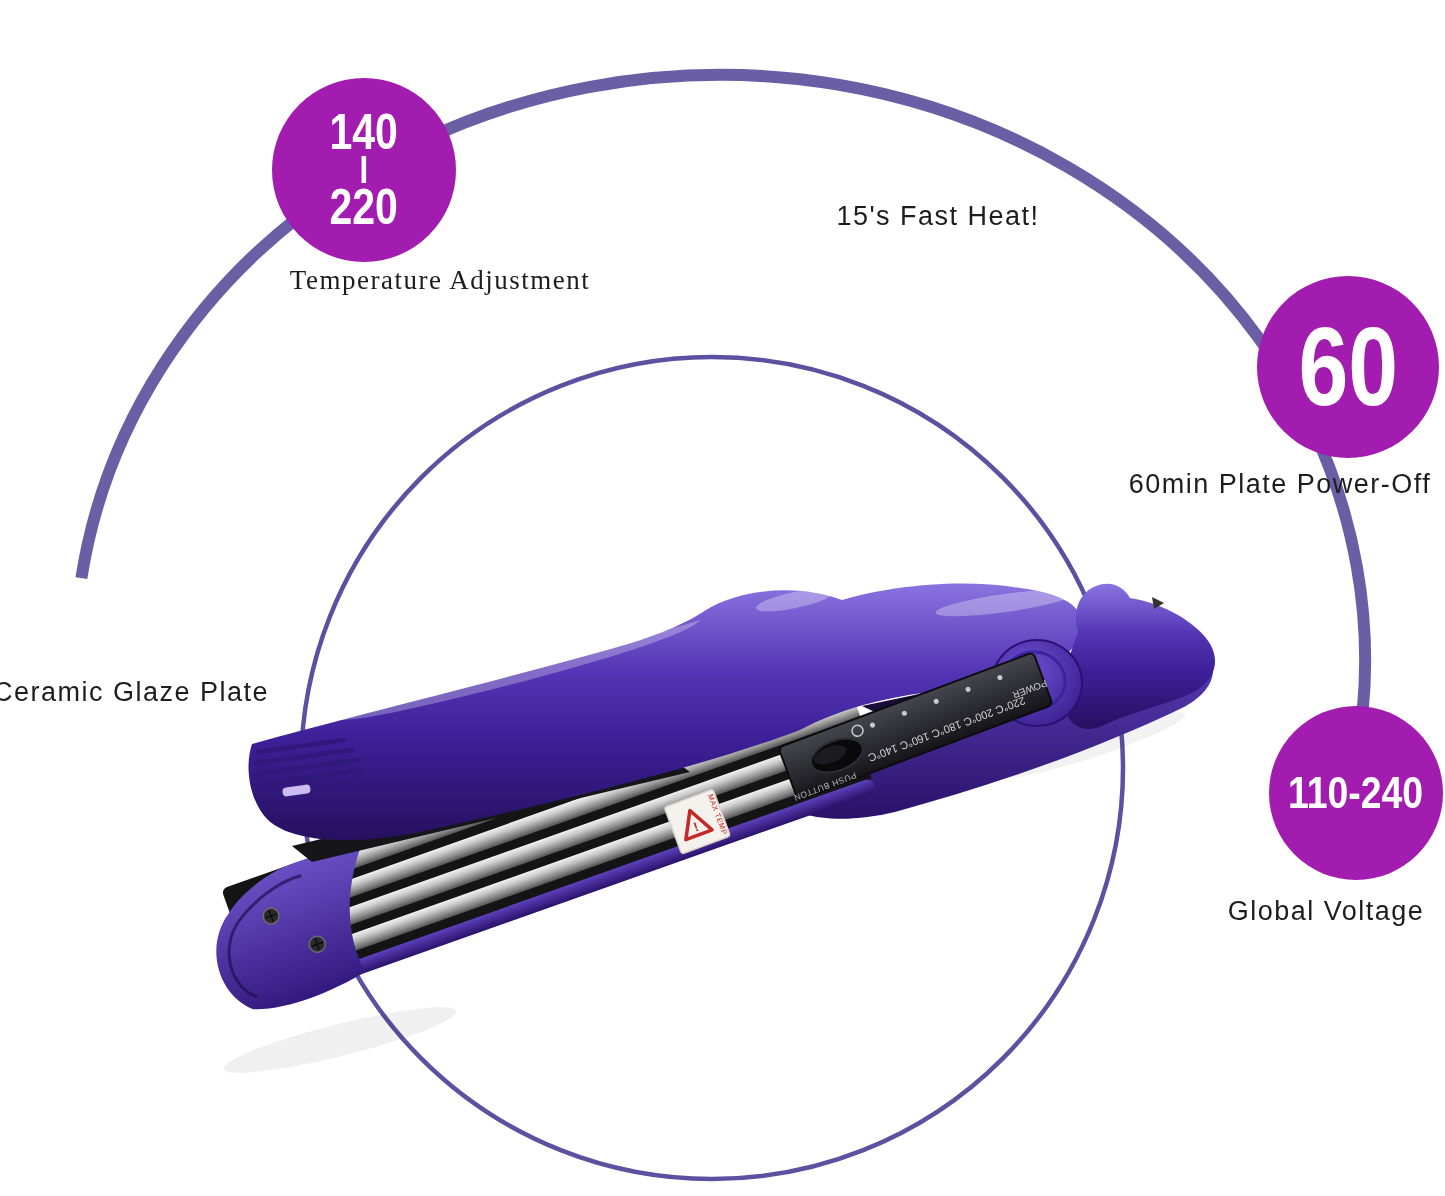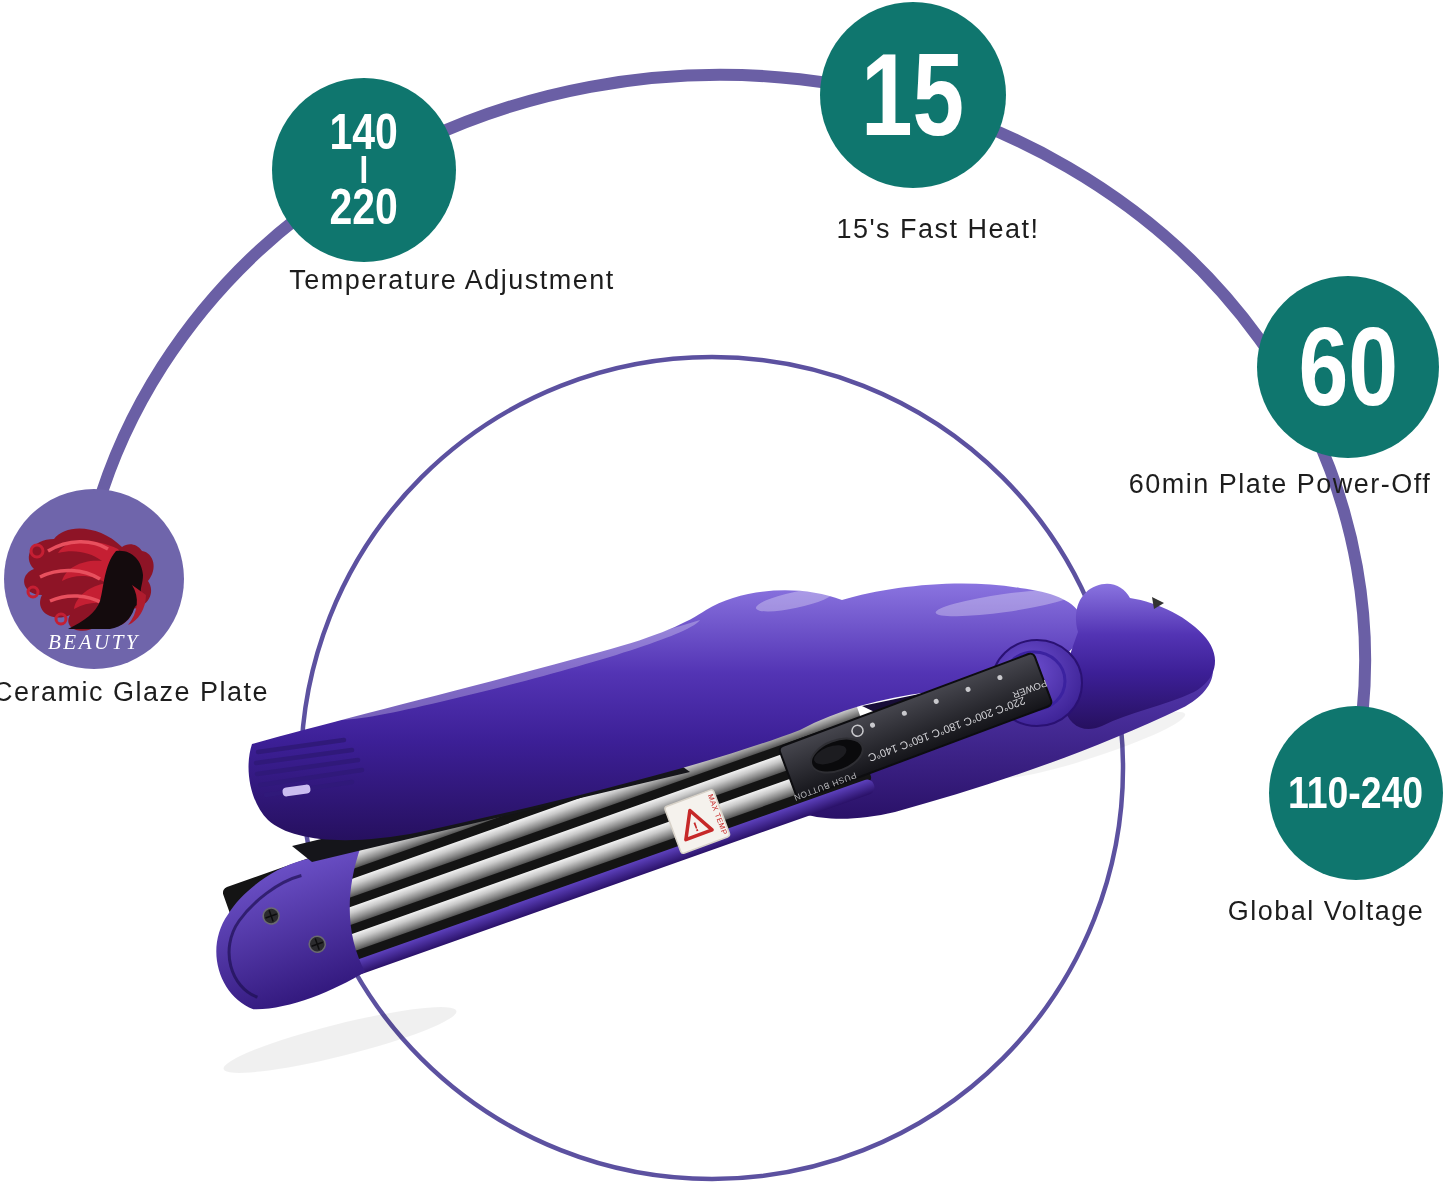--- a/index.html
+++ b/index.html
@@ -1,19 +1,19 @@
 <!DOCTYPE html>
 <html><head>
 <meta charset="utf-8">
 <style>
   html,body{margin:0;padding:0;background:#ffffff;}
   .canvas{position:relative;width:1445px;height:1196px;background:#ffffff;overflow:hidden;
           font-family:"Liberation Sans", sans-serif;}
   .art{position:absolute;left:0;top:0;width:1445px;height:1196px;}
-  .bubble{position:absolute;border-radius:50%;background:#0f766e;color:#fff;
+  .bubble{position:absolute;border-radius:50%;background:#a21caf;color:#fff;
           display:flex;flex-direction:column;align-items:center;justify-content:center;
           text-align:center;}
   .num{font-weight:bold;color:#fff;transform:scaleX(0.8);line-height:1;
        font-family:"Liberation Sans", sans-serif;}
   .num-sm{transform:scaleX(0.82);}
   .stack{display:flex;flex-direction:column;align-items:center;line-height:0.82;}
   .stack .l1,.stack .l3{font-size:50px;font-weight:bold;}
   .stack .l2{font-size:38px;font-weight:bold;line-height:0.9;}
   .flabel{position:absolute;transform:translateX(-50%);white-space:nowrap;
           color:#1D1D1D;font-size:27px;letter-spacing:1.5px;}
@@ -153,58 +153,29 @@
   </svg>
 
   <div class="bubble" style="left:272px;top:78px;width:184px;height:184px;">
     <div class="num num-sm stack">
       <span class="l1">140</span>
       <span class="l2">I</span>
       <span class="l3">220</span>
     </div>
   </div>
 
-  <div class="bubble" style="left:820px;top:2px;width:186px;height:186px;">
-    <div class="num" style="font-size:116px;">15</div>
-  </div>
 
   <div class="bubble" style="left:1257px;top:276px;width:182px;height:182px;">
     <div class="num" style="font-size:112px;">60</div>
   </div>
 
   <div class="bubble" style="left:1269px;top:706px;width:174px;height:174px;">
     <div class="num" style="font-size:44px;transform:scaleX(0.85);">110-240</div>
   </div>
 
-  <div class="bubble" style="left:4px;top:489px;width:180px;height:180px;background:transparent;">
-    <svg class="logo-svg" viewBox="0 0 180 180">
-      <circle cx="90" cy="90" r="90" fill="#6F65AB"></circle>
-      <path fill="#8E1426" d="M118 58 C 96 36 62 34 50 50 C 28 50 18 68 30 80 C 14 86 18 106 38 106
-               C 30 122 48 134 66 126 C 58 140 80 148 94 136 C 112 142 128 134 128 120
-               C 144 118 152 104 144 92 C 154 80 150 64 138 62 C 132 54 124 54 118 58 Z"></path>
-      <path fill="#C51F33" d="M114 60 C 88 48 62 50 54 64 C 70 60 86 63 98 72 C 80 70 62 78 58 92
-               C 72 84 90 86 102 94 C 86 97 72 107 70 120 C 84 112 100 112 110 118
-               C 104 124 100 130 102 134 C 112 128 120 118 120 106 C 126 92 124 72 114 60 Z"></path>
-      <g stroke="#E8505E" stroke-width="3.5" fill="none">
-        <path d="M44 62 C 64 50 88 50 104 60"></path>
-        <path d="M36 88 C 56 78 80 80 96 90"></path>
-        <path d="M46 112 C 64 104 84 106 98 114"></path>
-      </g>
-      <g stroke="#C51F33" stroke-width="3" fill="none">
-        <circle cx="33" cy="62" r="6"></circle>
-          <circle cx="29" cy="103" r="5"></circle>
-          <circle cx="57" cy="130" r="5"></circle>
-      </g>
-      <path fill="#140B0D" d="M112 62 C 128 60 138 72 139 86 C 139 94 136 99 137 104 L 141 112
-               C 137 116 132 114 130 120 C 127 130 118 138 106 140 L 64 140
-               C 80 132 92 124 96 112 C 100 98 100 76 112 62 Z"></path>
-      <path fill="#B01C2E" d="M128 96 C 136 108 134 124 124 136 C 134 132 142 120 142 106 Z"></path>
-      <text x="90" y="160" text-anchor="middle" fill="#ffffff" font-size="21" font-family="Liberation Serif, serif" font-style="italic" letter-spacing="2.5">BEAUTY</text>
-    </svg>
-  </div>
 
-  <div class="flabel" style="left:452px;top:265px;">Temperature Adjustment</div>
-  <div class="flabel" style="left:938px;top:214px;">15's Fast Heat!</div>
+  <div class="flabel" style="left:440px;top:265px;font-family:Liberation Serif, serif;">Temperature Adjustment</div>
+  <div class="flabel" style="left:938px;top:201px;">15's Fast Heat!</div>
   <div class="flabel" style="left:1280px;top:469px;">60min Plate Power-Off</div>
   <div class="flabel" style="left:1326px;top:896px;">Global Voltage</div>
   <div class="flabel" style="left:131px;top:677px;">Ceramic Glaze Plate</div>
 
 </div>
 
 </body></html>

